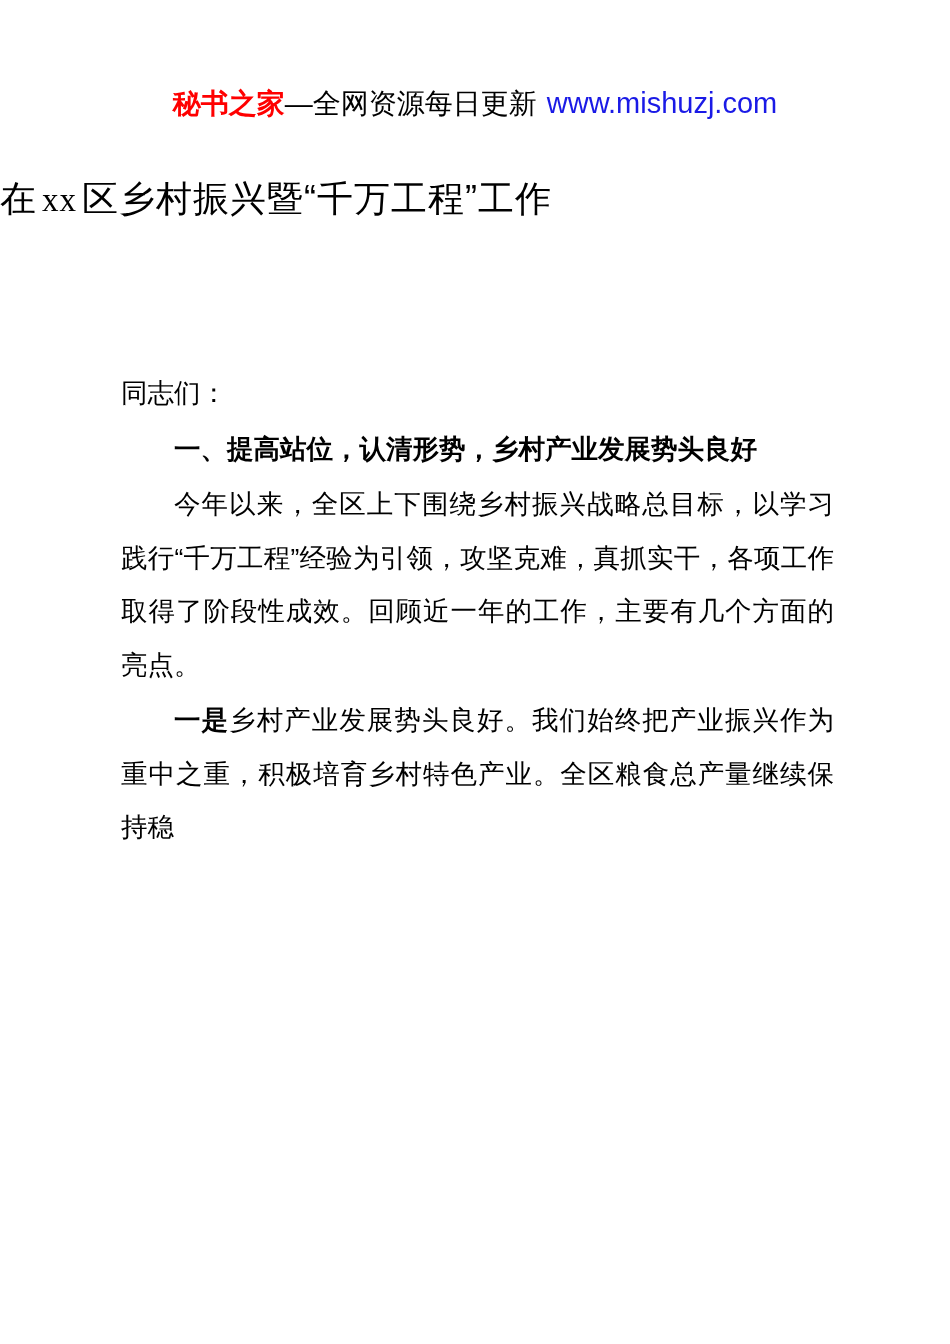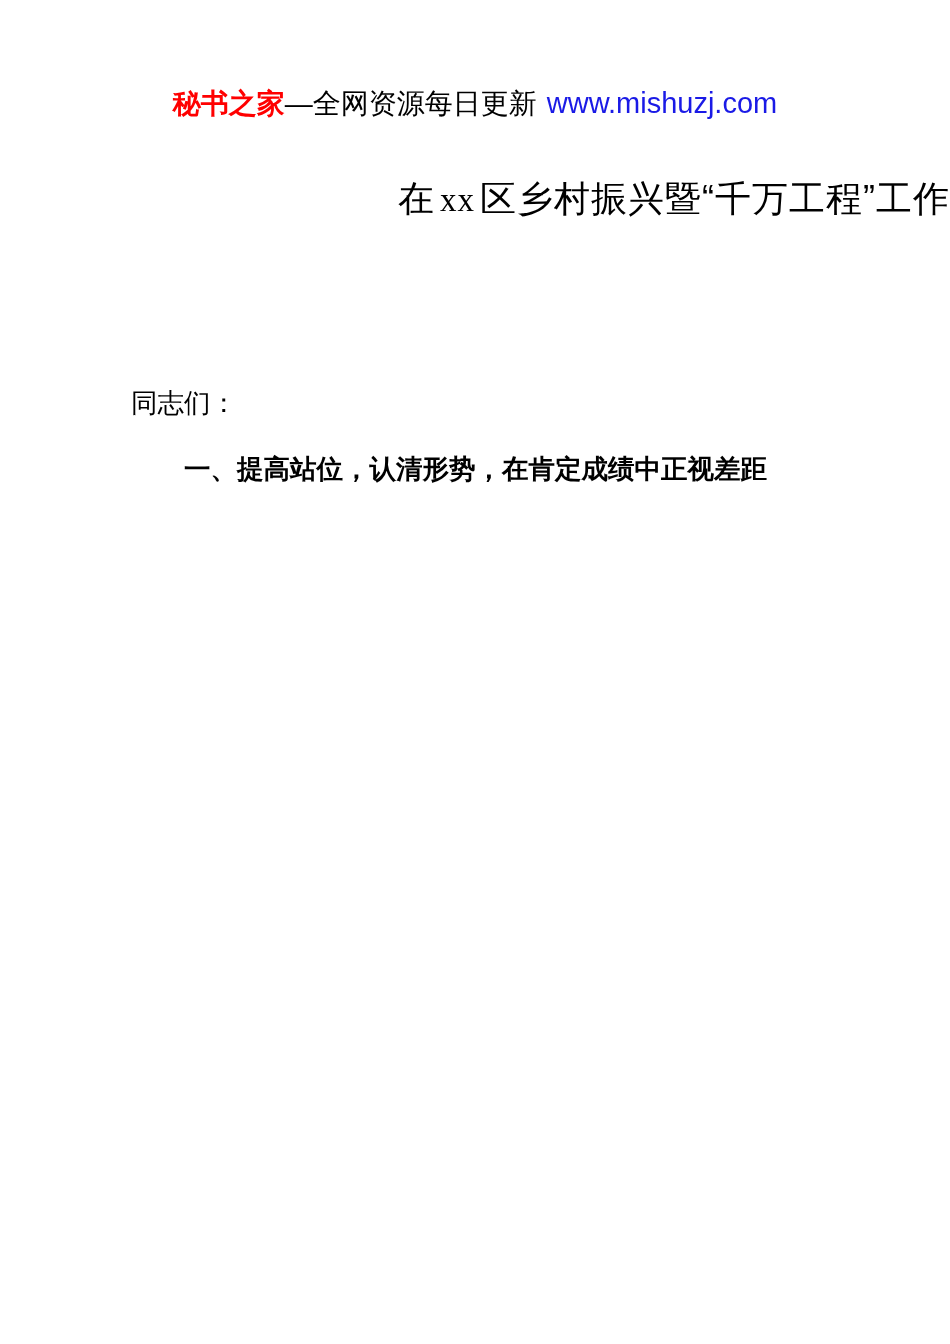--- a/index.html
+++ b/index.html
@@ -27,21 +27,21 @@
   .brand   { color: #ff0000; font-weight: bold; }
   .tagline { color: #000000; }
   .url     { color: #1a1ae6; font-size: 29px; margin-left: 10px; }
 
   
   .doc-title {
     position: absolute;
     top: 167px;
     left: 0;
     width: 100%;
-    text-align: right;
+    text-align: left;
     font-size: 36px;
     line-height: 64px;
     font-weight: 500;
     letter-spacing: 1px;
     color: #000000;
   }
   .doc-title .latin {
     font-family: "Liberation Serif", "DejaVu Serif", serif;
     font-weight: 400;
     font-size: 33px;
@@ -53,21 +53,21 @@
     position: absolute;
     top: 365px;
     left: 119px;
     width: 717px;
     font-size: 26.5px;
     line-height: 53.5px;
     text-align: justify;
     text-justify: inter-ideograph;
     color: #000000;
   }
-  .doc-body p { margin: 12px; padding: 0; }
+  .doc-body p { margin: 2px; padding: 0; }
   .salutation { margin-bottom: 6px; }
   .indent { text-indent: 2em; }
   .heading { font-weight: bold; }
   .lead-bold { font-weight: bold; }
 
   
   .page-number {
     position: absolute;
     top: 1222px;
     right: 148px;
@@ -86,18 +86,20 @@
 <div class="page">
 
   <div class="doc-header"><span class="brand">秘书之家</span><span class="tagline">—全网资源每日更新</span><span class="url">www.mishuzj.com</span></div>
 
   <div class="doc-title">
     <div class="title-line"><span>在</span><span class="latin">xx</span><span>区乡村振兴暨“千万工程”工作</span></div>
   </div>
 
   <div class="doc-body">
     <p class="salutation">同志们：</p>
-    <p class="indent heading">一、提高站位，认清形势，在肯定成绩中正视差距</p>
+    <p class="indent heading">一、提高站位，认清形势，乡村产业发展势头良好</p>
+    <p class="indent">今年以来，全区上下围绕乡村振兴战略总目标，以学习践行“千万工程”经验为引领，攻坚克难，真抓实干，各项工作取得了阶段性成效。回顾近一年的工作，主要有几个方面的亮点。</p>
+    <p class="indent"><span class="lead-bold">一是</span><span>乡村产业发展势头良好。我们始终把产业振兴作为重中之重，积极培育乡村特色产业。全区粮食总产量继续保持稳</span></p>
   </div>
 
   <div class="page-number"><span class="dash">—</span><span class="num">1</span><span class="dash">—</span></div>
 
 </div>
 
 </body></html>

